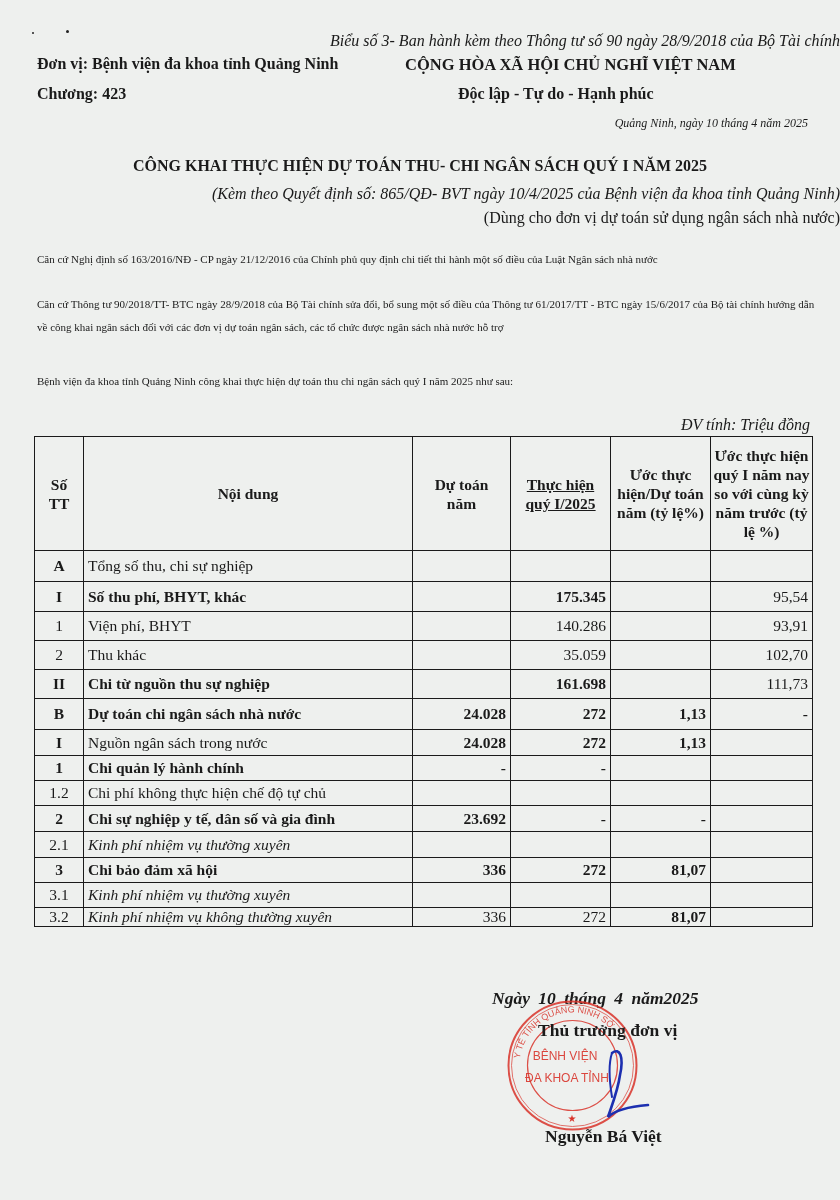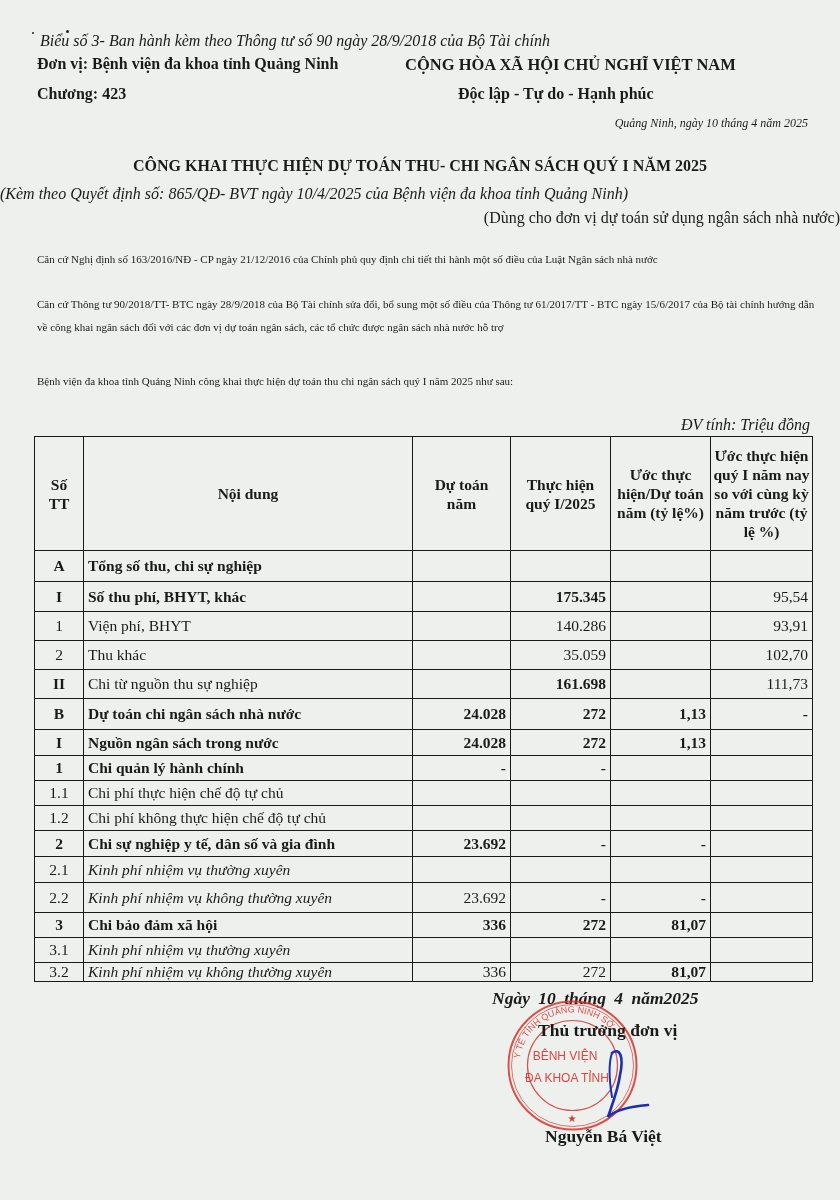--- a/index.html
+++ b/index.html
@@ -6,29 +6,29 @@
   body {
     width: 840px; height: 1200px; overflow: hidden;
     background: #eef0ee;
     font-family: "Liberation Serif", "DejaVu Serif", serif;
     color: #1a1a1a;
     position: relative;
   }
   .abs { position: absolute; white-space: nowrap; }
   .dot { position: absolute; width: 3px; height: 3px; border-radius: 50%; background: #222; }
 
-  #form-ref { left: 0; width: 840px; top: 32px; text-align: left; font-size: 16px; font-style: italic; padding-left: 40px; box-sizing: border-box; }
+  #form-ref { left: 0; width: 840px; top: 32px; text-align: right; font-size: 16px; font-style: italic; padding-left: 40px; box-sizing: border-box; }
   #unit-label { left: 37px; top: 55px; font-size: 16px; font-weight: bold; }
   #chapter-label { left: 37px; top: 85px; font-size: 16px; font-weight: bold; }
   #nation-title { left: 405px; top: 55px; font-size: 16.5px; font-weight: bold; }
   #nation-motto { left: 458px; top: 85px; font-size: 16px; font-weight: bold; }
   #place-date { right: 32px; top: 116px; font-size: 12px; font-style: italic; }
 
   #doc-title { left: 0; width: 840px; top: 157px; font-size: 16px; font-weight: bold; text-align: center; }
-  #doc-subtitle { left: 0; width: 840px; top: 185px; font-size: 16px; font-style: italic; text-align: left; }
+  #doc-subtitle { left: 0; width: 840px; top: 185px; font-size: 16px; font-style: italic; text-align: right; }
   #doc-usage { left: 0; width: 840px; top: 209px; font-size: 16px; text-align: right; }
 
   .para { position: absolute; left: 37px; width: 780px; font-size: 11px; line-height: 22.5px; }
   #basis-1 { top: 248px; }
   #basis-2 { top: 293px; }
   #intro { top: 370px; }
 
   #unit-note { right: 30px; top: 416px; font-size: 16px; font-style: italic; }
 
   table.budget {
@@ -91,29 +91,29 @@
       <col class="c2">
       <col class="c3">
       <col class="c4">
       <col class="c5">
   </colgroup>
   <thead>
     <tr style="height:114px;">
       <th style="padding:16px 8px;">Số TT</th>
       <th>Nội dung</th>
       <th style="padding:0 14px;">Dự toán năm</th>
-      <th style="padding:0 8px;">Thực hiện quý I/2025</th>
+      <th style="padding:0 8px;text-decoration:underline;">Thực hiện quý I/2025</th>
       <th>Ước thực hiện/Dự toán năm (tỷ lệ%)</th>
       <th>Ước thực hiện quý I năm nay so với cùng kỳ năm trước (tỷ lệ %)</th>
     </tr>
   </thead>
   <tbody id="table-body">
       <tr class="b" style="height: 31px;">
         <td class="no">A</td>
-        <td class="content" style="font-weight: bold; margin-left: 24px;">Tổng số thu, chi sự nghiệp</td>
+        <td class="content" style="font-weight: normal; margin-left: 24px;">Tổng số thu, chi sự nghiệp</td>
         <td class="num"></td>
         <td class="num"></td>
         <td class="num"></td>
         <td class="num"></td>
       </tr>
       <tr class="b" style="height: 30px;">
         <td class="no">I</td>
         <td class="content" style="font-weight: bold;">Số thu phí, BHYT, khác</td>
         <td class="num"></td>
         <td class="num">175.345</td>
@@ -131,55 +131,47 @@
       <tr class="n" style="height: 29px;">
         <td class="no">2</td>
         <td class="content">Thu khác</td>
         <td class="num"></td>
         <td class="num">35.059</td>
         <td class="num"></td>
         <td class="num">102,70</td>
       </tr>
       <tr class="b" style="height: 29px;">
         <td class="no">II</td>
-        <td class="content" style="font-weight: normal; margin-left: 11px;">Chi từ nguồn thu sự nghiệp</td>
+        <td class="content" style="font-weight: bold; margin-left: 11px;">Chi từ nguồn thu sự nghiệp</td>
         <td class="num"></td>
         <td class="num">161.698</td>
         <td class="num"></td>
         <td class="num" style="font-weight: normal;">111,73</td>
       </tr>
       <tr class="b" style="height: 31px;">
         <td class="no">B</td>
         <td class="content" style="font-weight: bold;">Dự toán chi ngân sách nhà nước</td>
         <td class="num">24.028</td>
         <td class="num">272</td>
         <td class="num">1,13</td>
         <td class="num">-</td>
       </tr>
       <tr class="b" style="height: 26px;">
         <td class="no">I</td>
-        <td class="content" style="font-weight: bold;">Nguồn ngân sách trong nước</td>
+        <td class="content" style="font-weight: normal;">Nguồn ngân sách trong nước</td>
         <td class="num">24.028</td>
         <td class="num">272</td>
         <td class="num">1,13</td>
         <td class="num"></td>
       </tr>
       <tr class="b" style="height: 25px;">
         <td class="no">1</td>
         <td class="content" style="font-weight: bold;">Chi quản lý hành chính</td>
         <td class="num">-</td>
         <td class="num">-</td>
-        <td class="num"></td>
-        <td class="num"></td>
-      </tr>
-      <tr class="n" style="height: 25px;">
-        <td class="no">1.1</td>
-        <td class="content">Chi phí thực hiện chế độ tự chủ</td>
-        <td class="num"></td>
-        <td class="num"></td>
         <td class="num"></td>
         <td class="num"></td>
       </tr>
       <tr class="n" style="height: 25px;">
         <td class="no">1.2</td>
         <td class="content">Chi phí không thực hiện chế độ tự chủ</td>
         <td class="num"></td>
         <td class="num"></td>
         <td class="num"></td>
         <td class="num"></td>
@@ -191,28 +183,20 @@
         <td class="num">-</td>
         <td class="num">-</td>
         <td class="num"></td>
       </tr>
       <tr class="i" style="height: 26px;">
         <td class="no">2.1</td>
         <td class="content">Kinh phí nhiệm vụ thường xuyên</td>
         <td class="num"></td>
         <td class="num"></td>
         <td class="num"></td>
-        <td class="num"></td>
-      </tr>
-      <tr class="i" style="height: 30px;">
-        <td class="no">2.2</td>
-        <td class="content">Kinh phí nhiệm vụ không thường xuyên</td>
-        <td class="num">23.692</td>
-        <td class="num" style="font-weight: bold;">-</td>
-        <td class="num" style="font-weight: bold;">-</td>
         <td class="num"></td>
       </tr>
       <tr class="b" style="height: 25px;">
         <td class="no">3</td>
         <td class="content" style="font-weight: bold;">Chi bảo đảm xã hội</td>
         <td class="num">336</td>
         <td class="num">272</td>
         <td class="num">81,07</td>
         <td class="num"></td>
       </tr>

